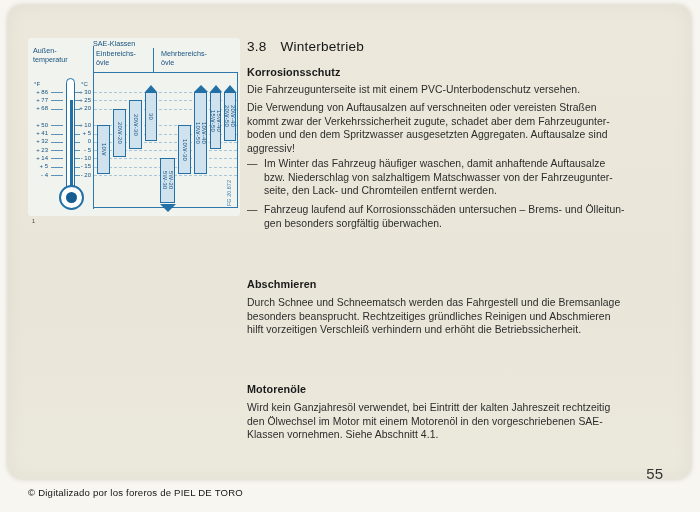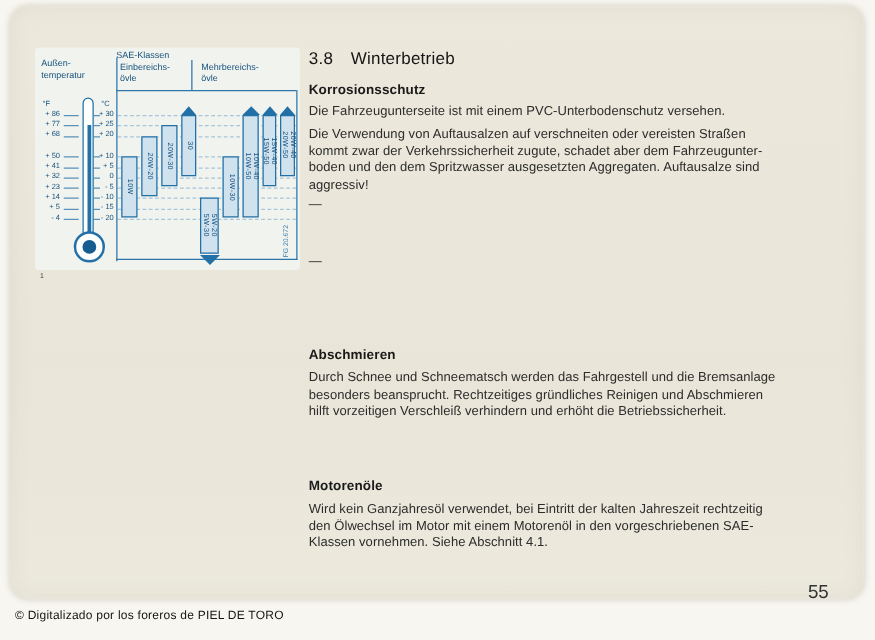--- a/index.html
+++ b/index.html
@@ -25,21 +25,21 @@
   .fnote .sup{flex:none;width:12px;font-size:5.5px;vertical-align:top;padding-left:2px;}
   .fnote .fntxt{white-space:pre-line;}
   .title-row{position:absolute;left:239px;top:34px;font-size:13.6px;font-weight:normal;color:#161616;letter-spacing:.2px;}
   .title-row .num{margin-right:14px;}
   .h2{position:absolute;left:239px;font-size:10.8px;font-weight:bold;color:#1a1a1a;letter-spacing:.1px;}
   .body-txt{position:absolute;left:239px;width:418px;font-size:10.4px;line-height:13.6px;color:#2c2c2c;white-space:pre-line;letter-spacing:.05px;}
   .bullet{display:flex;}
   .bullet .dash{flex:none;width:17px;}
   .bullet .btxt{white-space:pre-line;}
   .pageno{position:absolute;left:600px;top:460px;width:55px;text-align:right;font-size:15px;color:#333;}
-  .credit{position:absolute;left:12px;top:487px;font-size:9.6px;color:#141414;letter-spacing:.2px;}
+  .credit{position:absolute;left:28px;top:487px;font-size:9.6px;color:#141414;letter-spacing:.2px;}
 </style>
 </head>
 <body>
 
 <div class="page">
 
   <div class="diagram">
       <div style="position: absolute; left: 66px; top: 54px; width: 143px; height: 0px; border-top: 1px dashed rgb(169, 197, 217);"></div>
       <div style="position: absolute; left: 1px; top: 50.6px; width: 19px; text-align: right; font-size: 6px; color: rgb(23, 82, 127); white-space: pre-line;">+ 86</div>
       <div style="position: absolute; left: 23px; top: 54px; width: 12px; height: 0px; border-top: 1px solid rgb(90, 146, 187);"></div>
@@ -157,23 +157,28 @@
 
   <div class="h2" style="top:61px;">Korrosionsschutz</div>
   <div class="body-txt" style="top:78px;">Die Fahrzeugunterseite ist mit einem PVC-Unterbodenschutz versehen.</div>
   <div class="body-txt" style="top:96px;">Die Verwendung von Auftausalzen auf verschneiten oder vereisten Straßen
 kommt zwar der Verkehrssicherheit zugute, schadet aber dem Fahrzeugunter-
 boden und den dem Spritzwasser ausgesetzten Aggregaten. Auftausalze sind
 aggressiv!</div>
 
   <div class="body-txt bullet" style="top:152px;">
     <span class="dash">—</span>
+    <span class="btxt">Im Winter das Fahrzeug häufiger waschen, damit anhaftende Auftausalze
+bzw. Niederschlag von salzhaltigem Matschwasser von der Fahrzeugunter-
+seite, den Lack- und Chromteilen entfernt werden.</span>
   </div>
   <div class="body-txt bullet" style="top:198px;">
     <span class="dash">—</span>
+    <span class="btxt">Fahrzeug laufend auf Korrosionsschäden untersuchen – Brems- und Ölleitun-
+gen besonders sorgfältig überwachen.</span>
   </div>
 
   <div class="h2" style="top:273px;">Abschmieren</div>
   <div class="body-txt" style="top:291px;">Durch Schnee und Schneematsch werden das Fahrgestell und die Bremsanlage
 besonders beansprucht. Rechtzeitiges gründliches Reinigen und Abschmieren
 hilft vorzeitigen Verschleiß verhindern und erhöht die Betriebssicherheit.</div>
 
   <div class="h2" style="top:378px;">Motorenöle</div>
   <div class="body-txt" style="top:396px;">Wird kein Ganzjahresöl verwendet, bei Eintritt der kalten Jahreszeit rechtzeitig
 den Ölwechsel im Motor mit einem Motorenöl in den vorgeschriebenen SAE-

